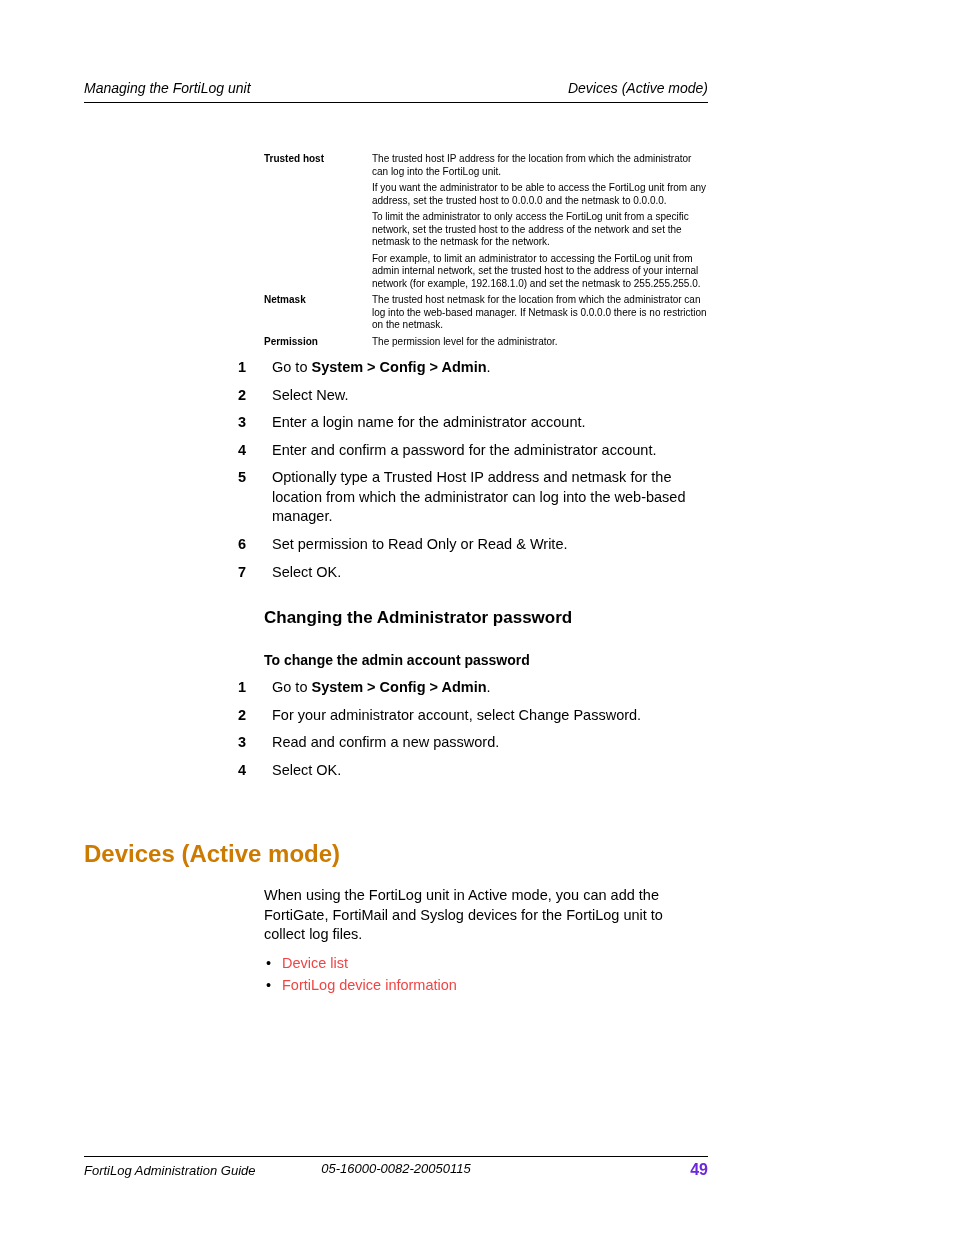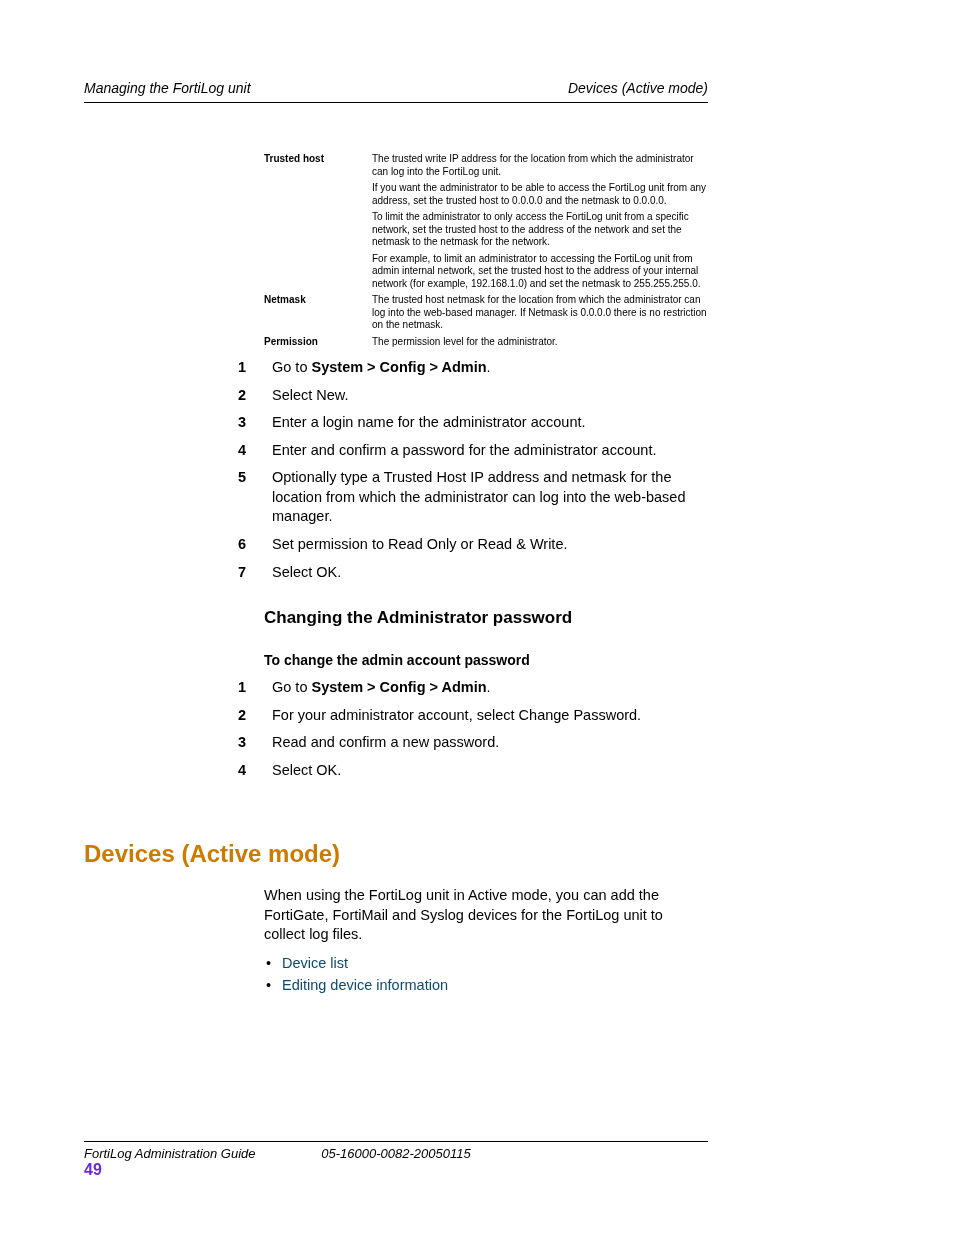--- a/index.html
+++ b/index.html
@@ -112,34 +112,33 @@
     margin-bottom: 6px;
   }
   ul.bullets li::before {
     content: "•";
     position: absolute;
     left: 2px;
     top: 0;
     color: #000;
   }
   .link {
-    color: #0c4a6e;
+    color: #ef4444;
   }
   .footer {
     position: absolute;
     left: 84px;
     right: 84px;
     bottom: 56px;
     border-top: 1px solid #000;
     padding-top: 4px;
     display: flex;
     justify-content: space-between;
     align-items: baseline;
     font-size: 13px;
-    flex-direction: column;
   }
   .footer .left {
     font-style: italic;
   }
   .footer .center {
     position: absolute;
     left: 0;
     right: 0;
     text-align: center;
     font-style: italic;
@@ -163,21 +162,21 @@
     <span>Devices (Active mode)</span>
   </div>
 
   <div class="content-block">
 
     <table class="def">
       <tbody id="def-body">
           <tr>
             <td class="term">Trusted host</td>
             <td class="desc">
-              <p>The trusted write IP address for the location from which the administrator can log into the FortiLog unit.</p>
+              <p>The trusted host IP address for the location from which the administrator can log into the FortiLog unit.</p>
               <p>If you want the administrator to be able to access the FortiLog unit from any address, set the trusted host to 0.0.0.0 and the netmask to 0.0.0.0.</p>
               <p>To limit the administrator to only access the FortiLog unit from a specific network, set the trusted host to the address of the network and set the netmask to the netmask for the network.</p>
               <p>For example, to limit an administrator to accessing the FortiLog unit from admin internal network, set the trusted host to the address of your internal network (for example, 192.168.1.0) and set the netmask to 255.255.255.0.</p>
             </td>
           </tr>
           <tr>
             <td class="term">Netmask</td>
             <td class="desc">
               <p>The trusted host netmask for the location from which the administrator can log into the web-based manager. If Netmask is 0.0.0.0 there is no restriction on the netmask.</p>
             </td>
@@ -211,21 +210,21 @@
       </ol>
 
   </div>
 
   <div class="h1">Devices (Active mode)</div>
 
   <div class="content-block">
     <div class="para">When using the FortiLog unit in Active mode, you can add the FortiGate, FortiMail and Syslog devices for the FortiLog unit to collect log files.</div>
     <ul class="bullets" id="devices-links">
         <li><span class="link">Device list</span></li>
-        <li><span class="link">Editing device information</span></li>
+        <li><span class="link">FortiLog device information</span></li>
       </ul>
   </div>
 
   <div class="footer">
     <span class="left">FortiLog Administration Guide</span>
     <span class="center">05-16000-0082-20050115</span>
     <span class="pagenum">49</span>
   </div>
 
 </div>

